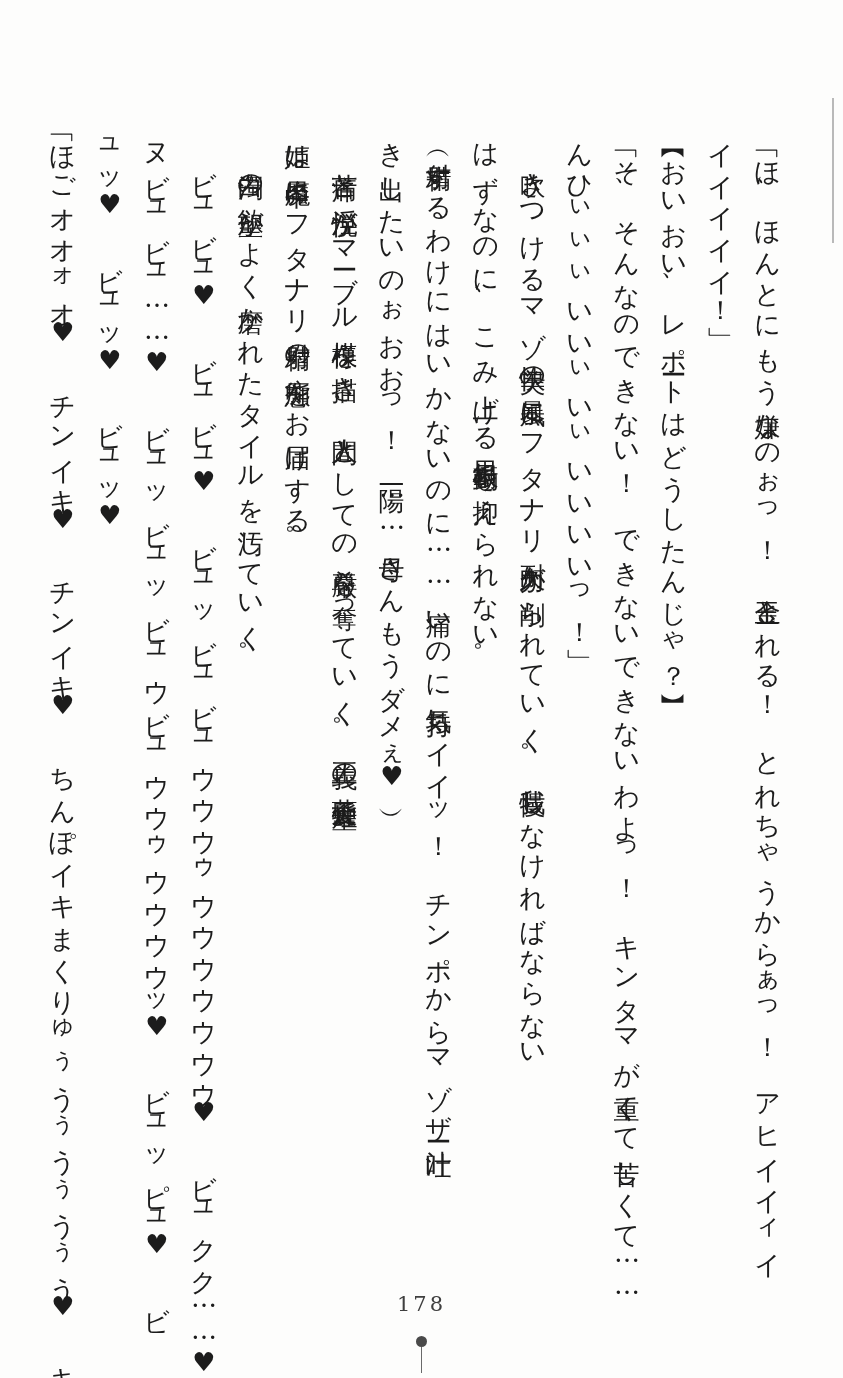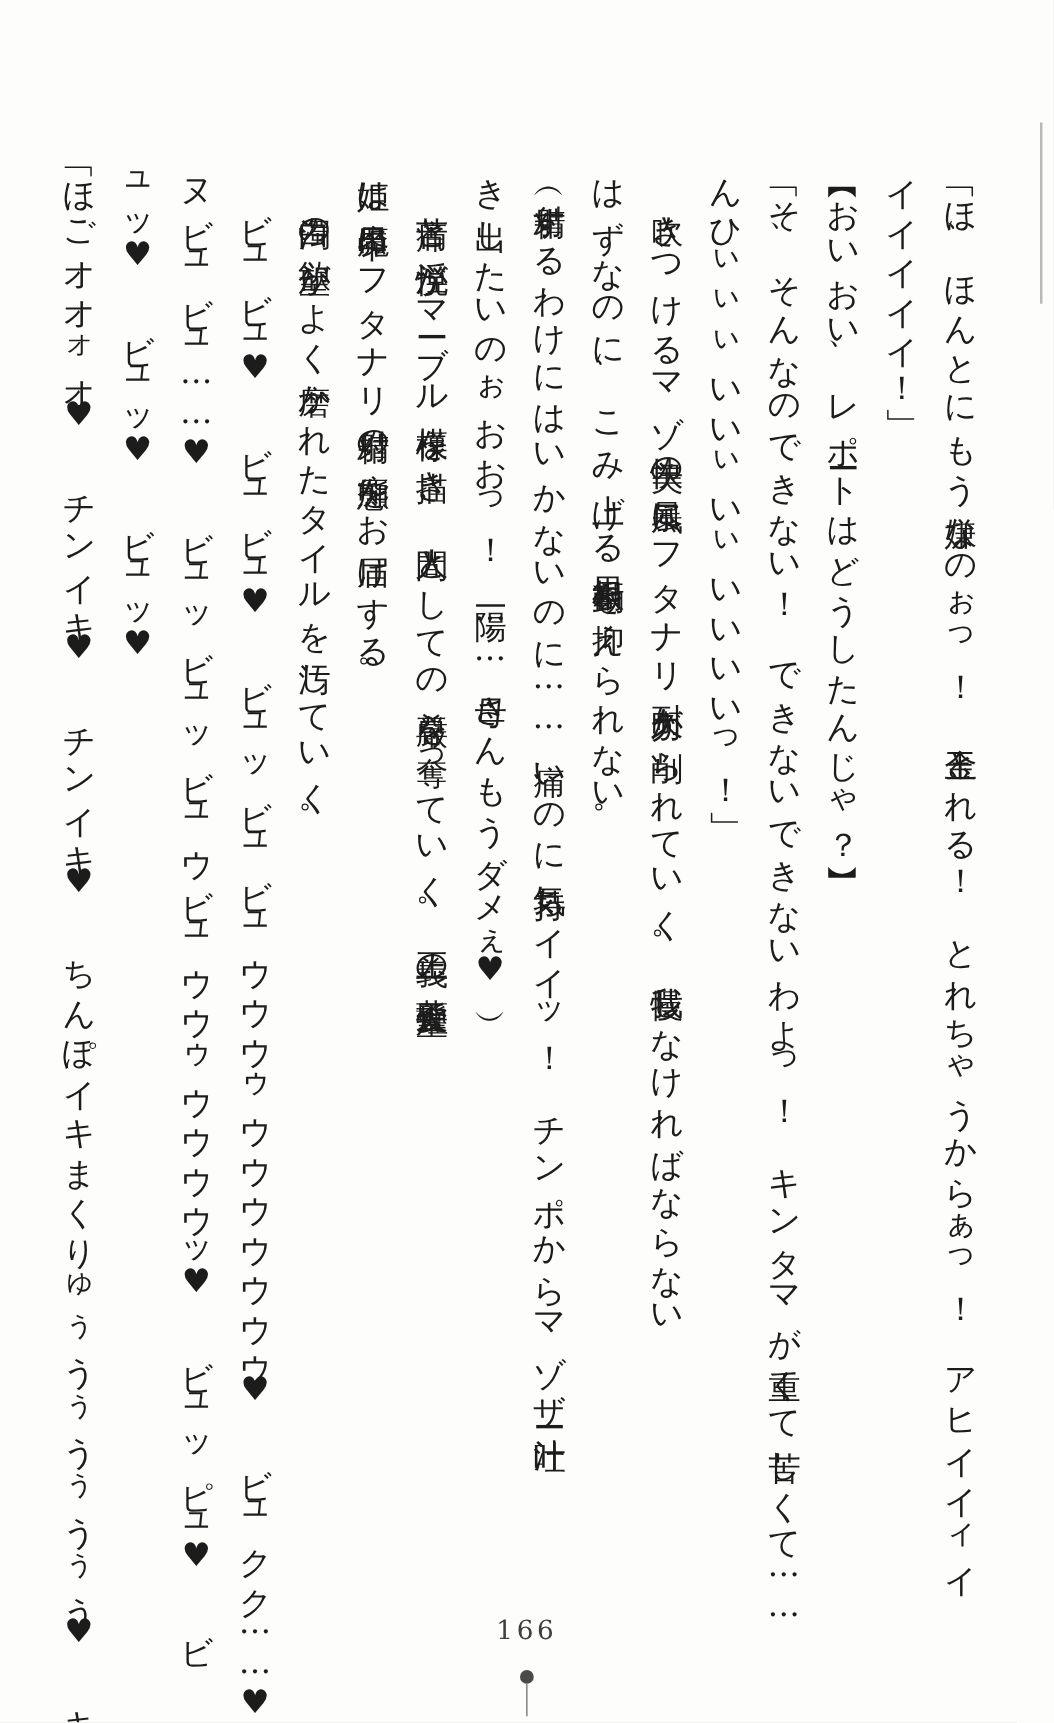--- a/index.html
+++ b/index.html
@@ -105,21 +105,21 @@
     <div class="col indent-full">苦痛と淫悦がマーブル模様を描き、人間としての尊厳を奪っていく。正義の蒼髪天煌聖</div>
     <div class="col indent-none">姫は魔界中にフタナリ射精の痴態をお届けする。</div>
     <div class="col indent-full">白濁の欲望がよく磨かれたタイルを汚していく。</div>
     <div class="col indent-full">ビュビュ♥　ビュビュ♥　ビュッビュビュウウウゥウウウウウウウ♥　ビュクク……♥</div>
     <div class="col indent-none">ヌビュビュ……♥　ビュッビュッビュウビュウウゥウウウウッ♥　ビュッピュ♥　ビ</div>
     <div class="col indent-none">ュッ♥　ビュッ♥　ビュッ♥</div>
     <div class="col indent-none">「ほごオオォオ♥　チンイキ♥　チンイキ♥　ちんぽイキまくりゅぅうぅうぅうぅう♥　キ</div>
   </div>
 
   <div class="footer">
-    <span class="page-number">166</span>
+    <span class="page-number">178</span>
   </div>
 
   <div class="ornament">
     <span class="dot"></span>
     <span class="stem"></span>
   </div>
 
 </div>
 
 </body></html>

